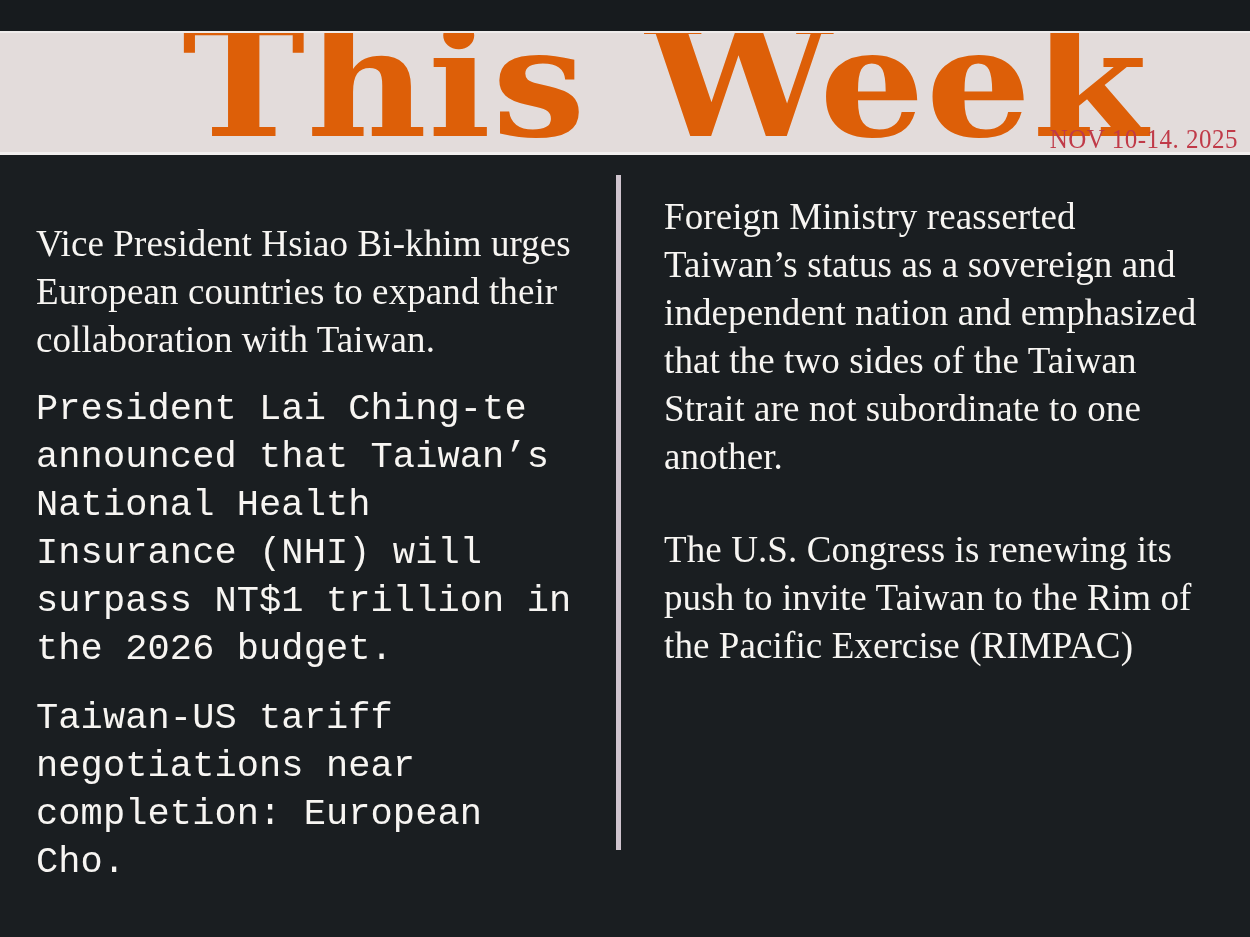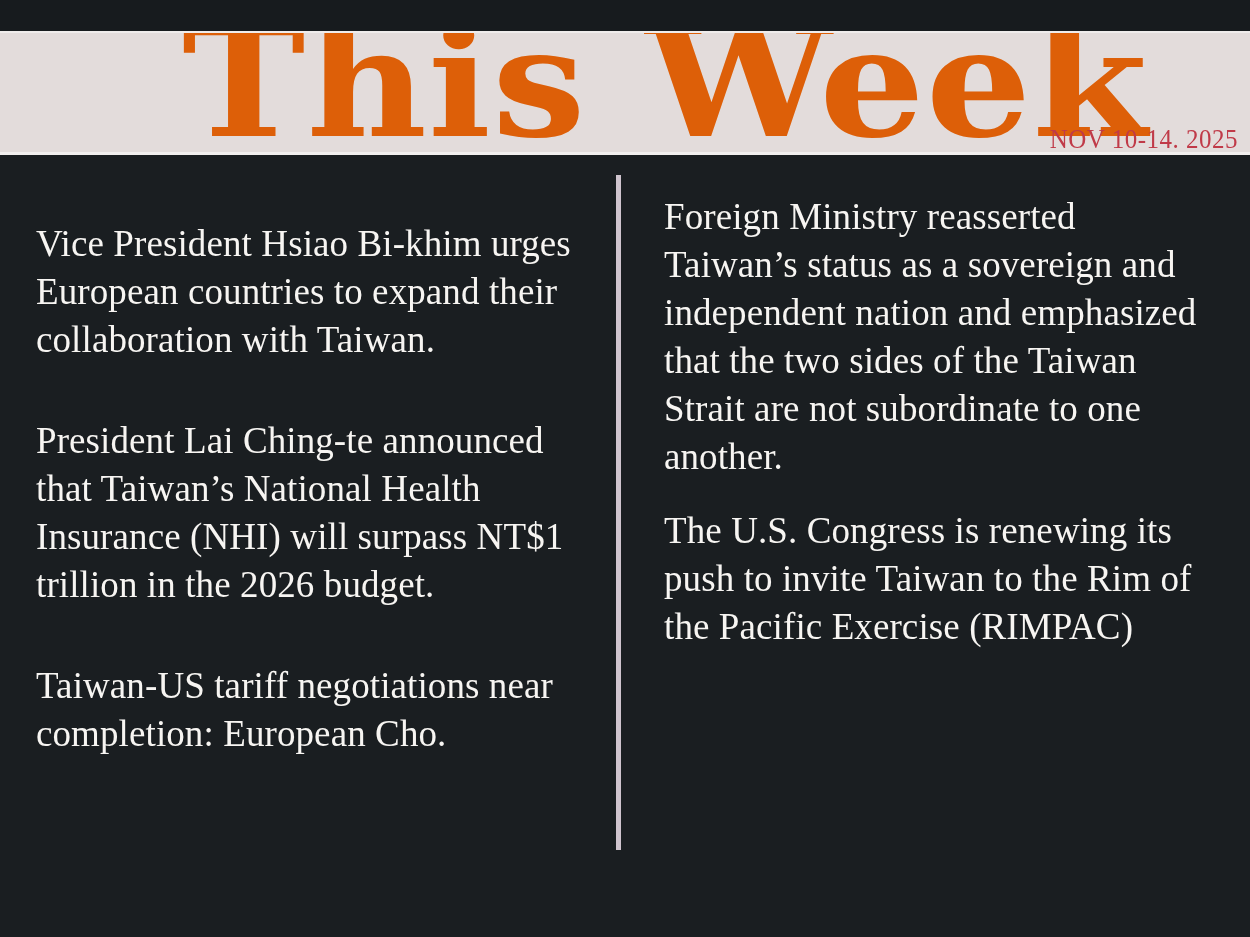--- a/index.html
+++ b/index.html
@@ -132,22 +132,22 @@
   }
 
   .para {
     color: #f7f5f2;
     font-family: "Liberation Serif", "DejaVu Serif", serif;
     font-size: 37px;
     line-height: 48px;
     letter-spacing: 0.1px;
     margin: 0;
   }
-  .column-left .para + .para { margin-top: 53px; }
-  .column-right .para + .para { margin-top: 26px; }
+  .column-left .para + .para { margin-top: 21px; font-family: Liberation Mono, monospace; }
+  .column-right .para + .para { margin-top: 45px; }
 
   .column-left  .para-block { padding-top: 65px; }
   .column-right .para-block { padding-top: 38px; }
 </style>
 </head>
 <body>
 
 <div class="page">
 
   <div class="top-strip"></div>

